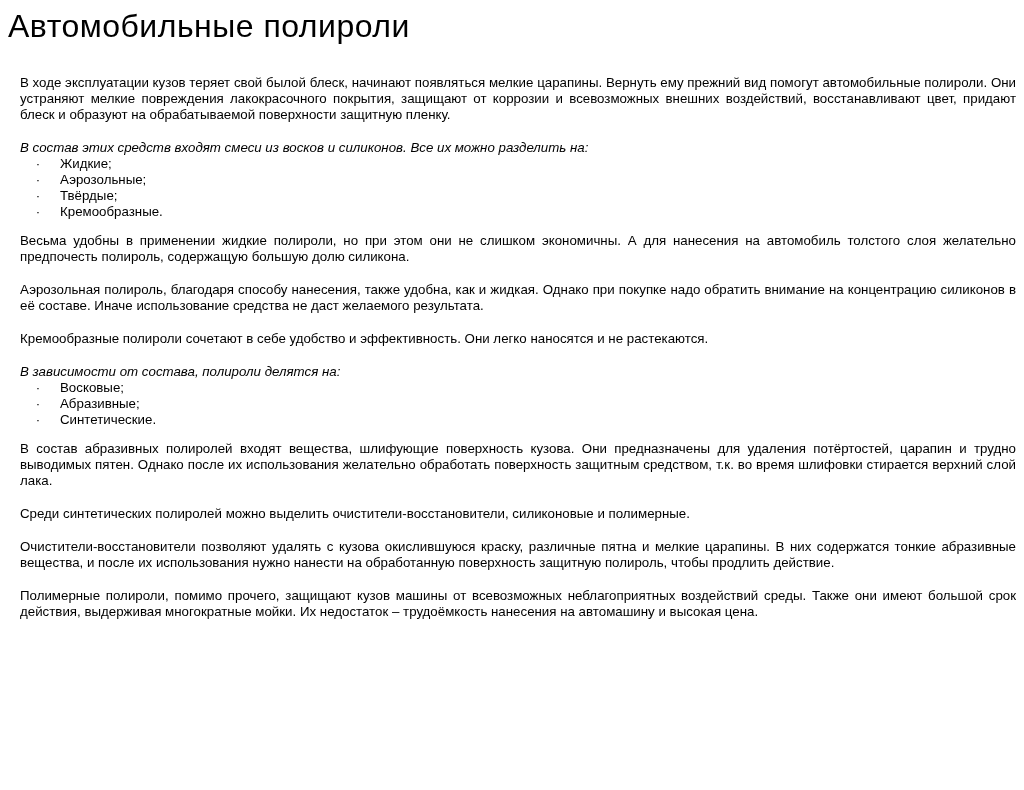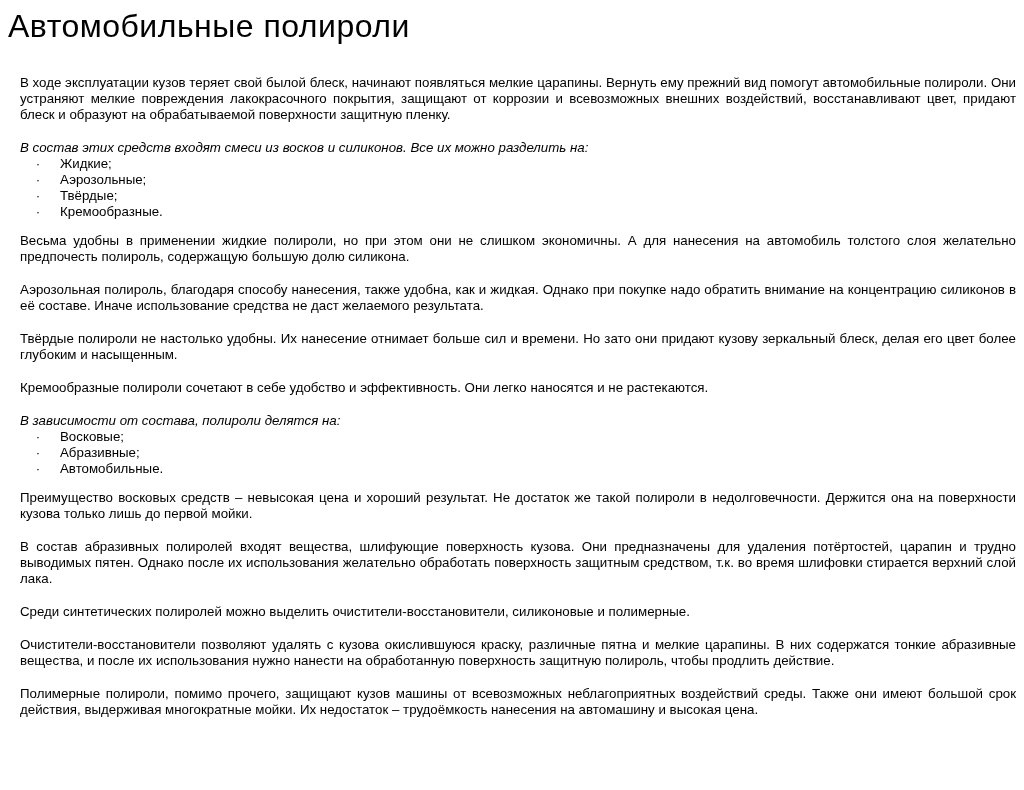--- a/index.html
+++ b/index.html
@@ -62,26 +62,24 @@
     <p class="para">В ходе эксплуатации кузов теряет свой былой блеск, начинают появляться мелкие царапины. Вернуть ему прежний вид помогут автомобильные полироли. Они устраняют мелкие повреждения лакокрасочного покрытия, защищают от коррозии и всевозможных внешних воздействий, восстанавливают цвет, придают блеск и образуют на обрабатываемой поверхности защитную пленку.</p>
     <p class="para tight">В состав этих средств входят смеси из восков и силиконов. Все их можно разделить на:</p>
     <ul class="blist">
       <li><span class="marker">·</span><span>Жидкие;</span></li>
       <li><span class="marker">·</span><span>Аэрозольные;</span></li>
       <li><span class="marker">·</span><span>Твёрдые;</span></li>
       <li><span class="marker">·</span><span>Кремообразные.</span></li>
     </ul>
     <p class="para">Весьма удобны в применении жидкие полироли, но при этом они не слишком экономичны. А для нанесения на автомобиль толстого слоя желательно предпочесть полироль, содержащую большую долю силикона.</p>
     <p class="para">Аэрозольная полироль, благодаря способу нанесения, также удобна, как и жидкая. Однако при покупке надо обратить внимание на концентрацию силиконов в её составе. Иначе использование средства не даст желаемого результата.</p>
-    <p class="para">Твёрдые полироли не настолько удобны. Их нанесение отнимает больше сил и времени. Но зато они придают кузову зеркальный блеск, делая его цвет более глубоким и насыщенным.</p>
     <p class="para">Кремообразные полироли сочетают в себе удобство и эффективность. Они легко наносятся и не растекаются.</p>
     <p class="para tight">В зависимости от состава, полироли делятся на:</p>
     <ul class="blist">
       <li><span class="marker">·</span><span>Восковые;</span></li>
       <li><span class="marker">·</span><span>Абразивные;</span></li>
-      <li><span class="marker">·</span><span>Автомобильные.</span></li>
+      <li><span class="marker">·</span><span>Синтетические.</span></li>
     </ul>
-    <p class="para">Преимущество восковых средств – невысокая цена и хороший результат. Не достаток же такой полироли в недолговечности. Держится она на поверхности кузова только лишь до первой мойки.</p>
     <p class="para">В состав абразивных полиролей входят вещества, шлифующие поверхность кузова. Они предназначены для удаления потёртостей, царапин и трудно выводимых пятен. Однако после их использования желательно обработать поверхность защитным средством, т.к. во время шлифовки стирается верхний слой лака.</p>
     <p class="para">Среди синтетических полиролей можно выделить очистители-восстановители, силиконовые и полимерные.</p>
     <p class="para">Очистители-восстановители позволяют удалять с кузова окислившуюся краску, различные пятна и мелкие царапины. В них содержатся тонкие абразивные вещества, и после их использования нужно нанести на обработанную поверхность защитную полироль, чтобы продлить действие.</p>
     <p class="para">Полимерные полироли, помимо прочего, защищают кузов машины от всевозможных неблагоприятных воздействий среды. Также они имеют большой срок действия, выдерживая многократные мойки. Их недостаток – трудоёмкость нанесения на автомашину и высокая цена.</p>
   </div>
 
 </body></html>

